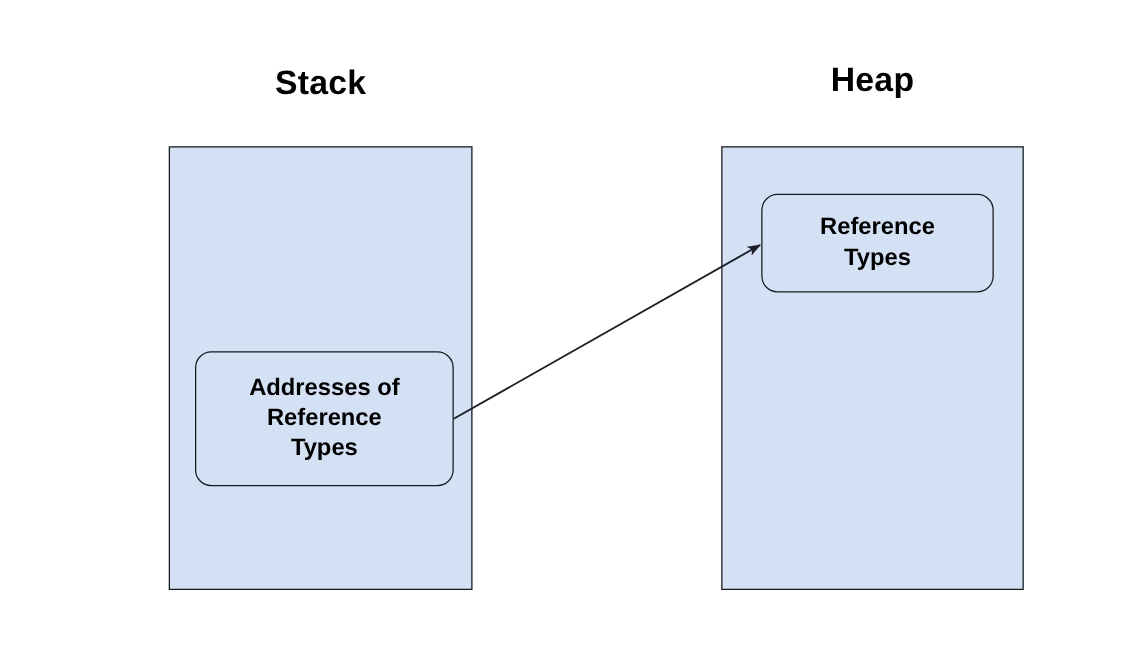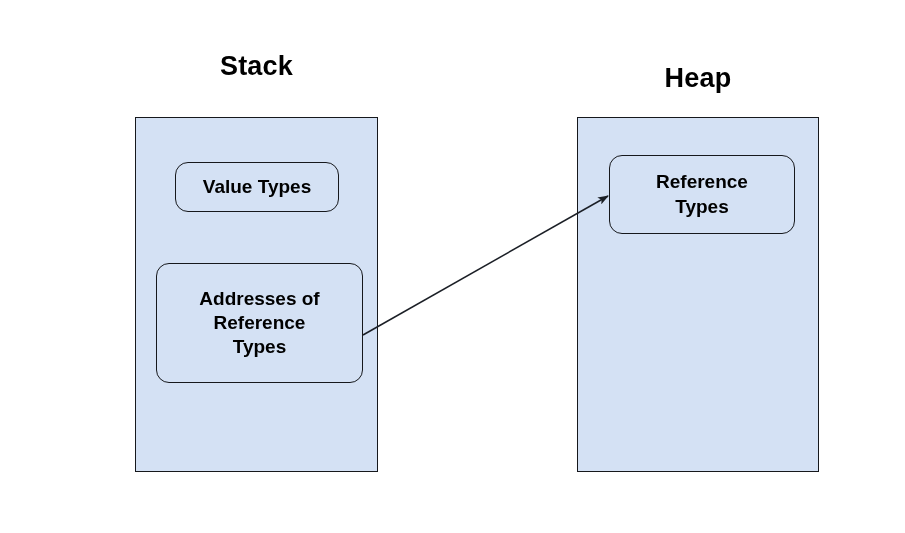--- a/index.html
+++ b/index.html
@@ -32,21 +32,21 @@
     text-align: center;
     line-height: 1;
   }
   #title-stack {
     left: 97px;
     top: 53px;
     width: 243px;
   }
   #title-heap {
     left: 539px;
-    top: 65px;
+    top: 51px;
     width: 242px;
   }
 
   
   .region {
     position: absolute;
     background: #d4e1f4;
     border: 1.6px solid #16181c;
     box-sizing: border-box;
   }
@@ -82,23 +82,23 @@
     padding: 2px 6px;
   }
   #node-value-types {
     left: 137px;
     top: 162px;
     width: 164px;
     height: 50px;
   }
   #node-addresses {
     left: 118px;
-    top: 263px;
+    top: 281px;
     width: 207px;
-    height: 120px;
+    height: 108px;
   }
   #node-reference-types {
     left: 571px;
     top: 155px;
     width: 186px;
     height: 79px;
   }
 
   
   #connector {
@@ -117,21 +117,20 @@
 <div id="canvas">
 
   <div class="section-title" id="title-stack">Stack</div>
 
   <div class="section-title" id="title-heap">Heap</div>
 
   <div class="region" id="region-stack"></div>
 
   <div class="region" id="region-heap"></div>
 
-  <div class="node" id="node-value-types">Value Types</div>
 
   <div class="node" id="node-addresses">Addresses of
 Reference
 Types</div>
 
   <div class="node" id="node-reference-types">Reference
 Types</div>
 
   <svg id="connector" viewBox="0 0 905 533">
     <defs>

